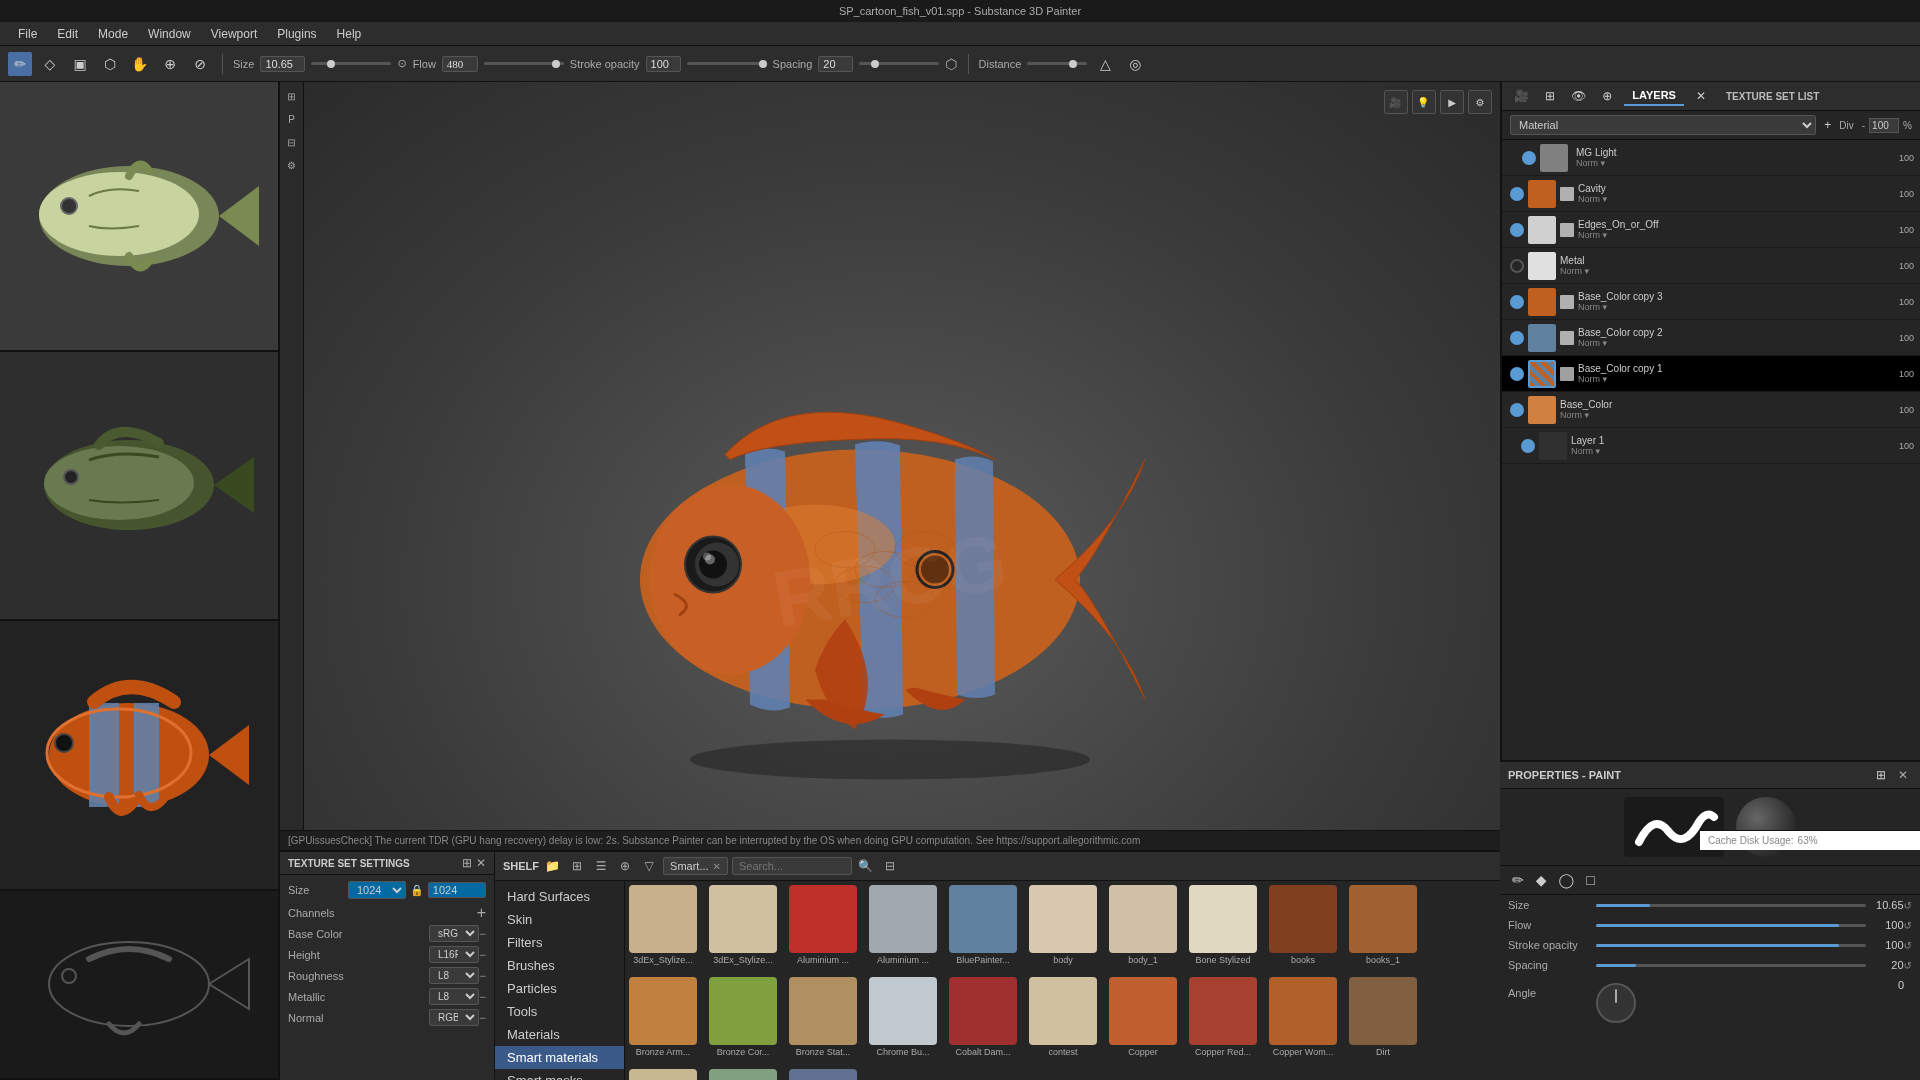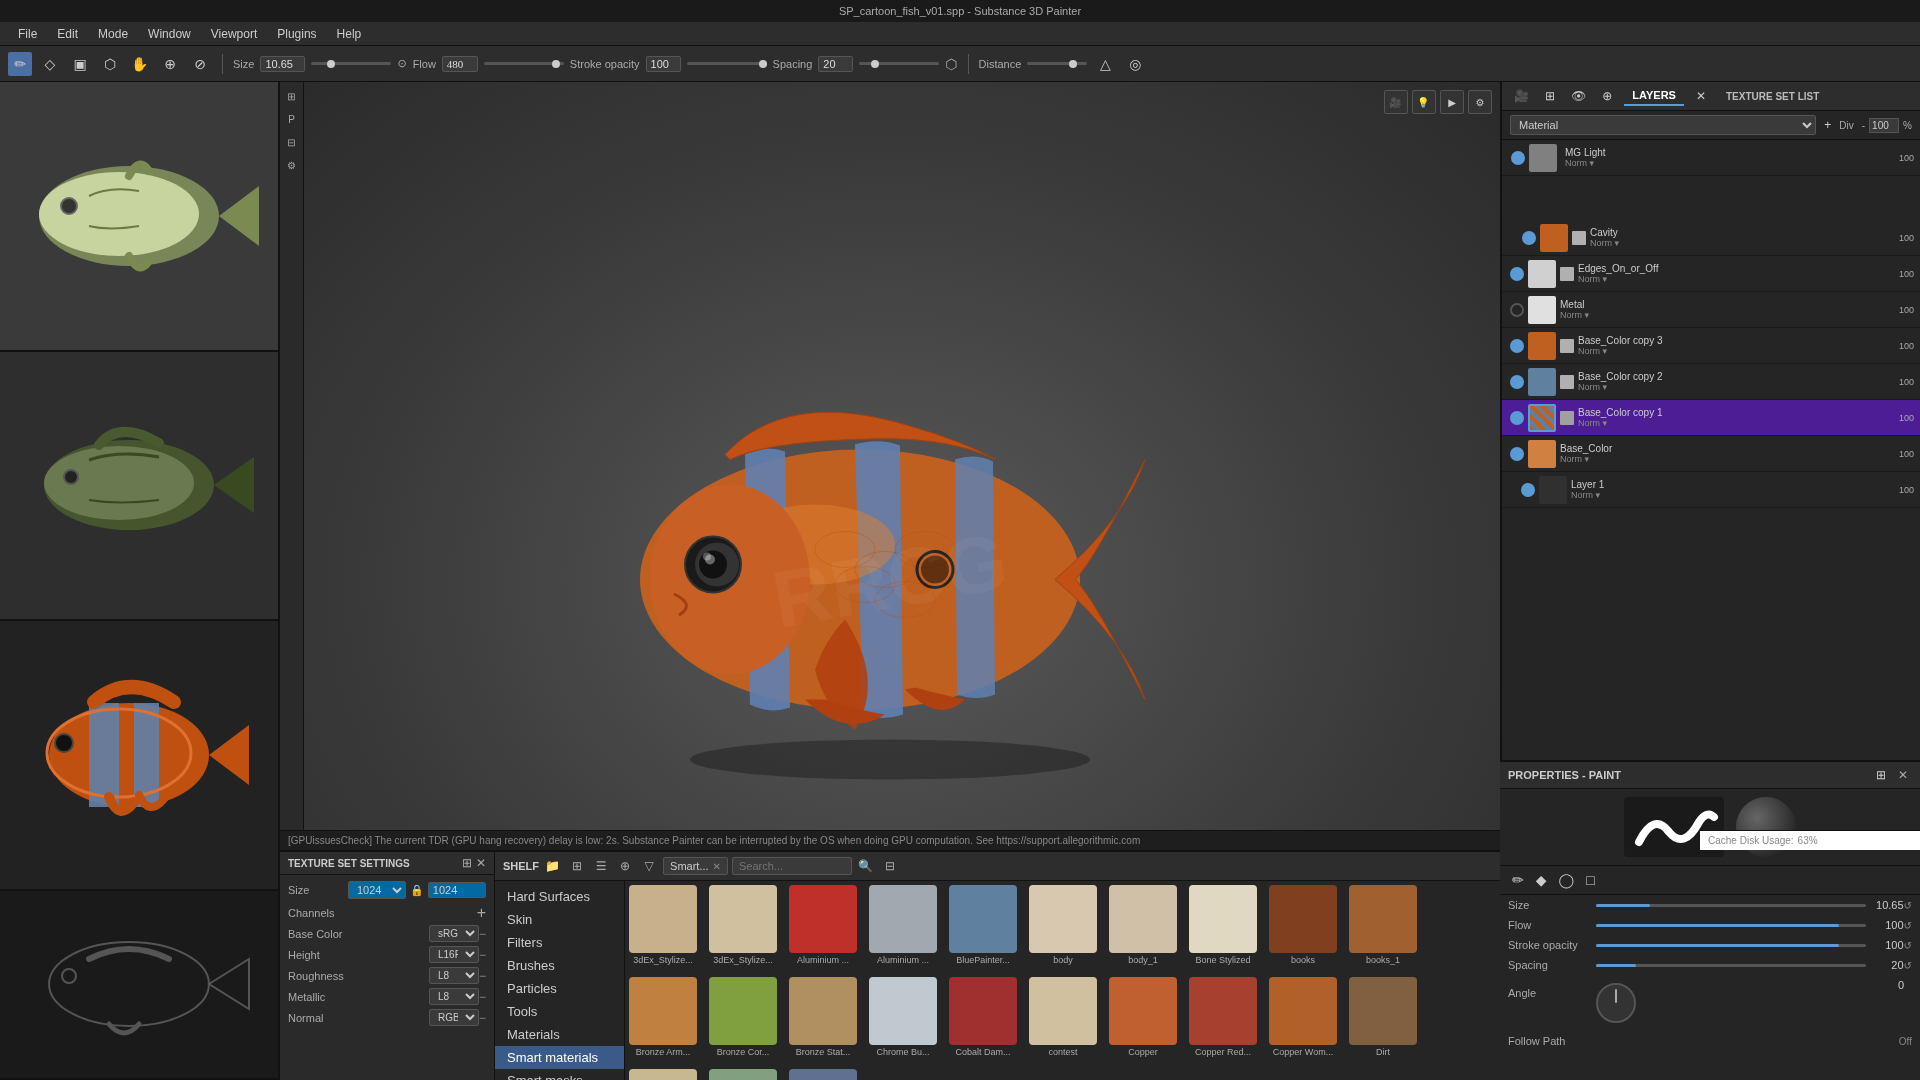--- a/index.html
+++ b/index.html
@@ -376,31 +376,31 @@
 
         <button class="layer-ctrl-btn" style="margin-left:auto;">+</button>
         <span style="color:#aaa;font-size:10px;">Div</span>
         <span style="color:#aaa;font-size:10px;margin-left:4px;">-</span>
         <input type="text" value="100" style="width: 30px; background: rgb(58, 58, 58); border: 1px solid rgb(85, 85, 85); color: rgb(204, 204, 204); font-size: 10px; padding: 1px 2px;">
         <span style="color:#aaa;font-size:10px;">%</span>
       </div>
 
       <div class="layer-list" style="flex:1;overflow-y:auto;">
 
-        <div class="layer-item" style="padding-left:9px;">
+        <div class="layer-item" style="padding-left:20px;">
           <div class="layer-visibility on"></div>
           <div class="layer-thumb lt-gray" style="background:#808080;"></div>
           <div style="flex:1;padding-left:4px;">
             <div class="layer-name">MG Light</div>
             <div class="norm-label">Norm ▾</div>
           </div>
           <span class="layer-opacity">100</span>
         </div>
 
-        <div class="layer-item" style="padding-left:20px;margin-top:44px;">
+        <div class="layer-item" style="padding-left:8px;">
           <div class="layer-visibility on"></div>
           <div class="layer-thumb" style="background:#c06020;width:28px;height:28px;border-radius:2px;margin-right:4px;flex-shrink:0;"></div>
           <div class="layer-thumb" style="background:#b0b0b0;width:14px;height:14px;border-radius:1px;margin-right:4px;flex-shrink:0;"></div>
           <div style="flex:1;">
             <div class="layer-name">Cavity</div>
             <div class="norm-label">Norm ▾</div>
           </div>
           <span class="layer-opacity">100</span>
         </div>
 
@@ -440,21 +440,21 @@
           <div class="layer-visibility on"></div>
           <div class="layer-thumb" style="background:#6080a0;width:28px;height:28px;border-radius:2px;margin-right:4px;flex-shrink:0;"></div>
           <div class="layer-thumb" style="background:#b0b0b0;width:14px;height:14px;border-radius:1px;margin-right:4px;flex-shrink:0;"></div>
           <div style="flex:1;">
             <div class="layer-name">Base_Color copy 2</div>
             <div class="norm-label">Norm ▾</div>
           </div>
           <span class="layer-opacity">100</span>
         </div>
 
-        <div class="layer-item selected" style="padding-left:8px;background:#4c1d95;">
+        <div class="layer-item selected" style="padding-left:8px;background:#000000;">
           <div class="layer-visibility on"></div>
           <div class="layer-thumb" style="background:repeating-linear-gradient(45deg,#c06020,#c06020 4px,#6080a0 4px,#6080a0 8px);width:28px;height:28px;border-radius:2px;margin-right:4px;flex-shrink:0;border:2px solid #5b9bd5;"></div>
           <div class="layer-thumb" style="background:#a0a0a0;width:14px;height:14px;border-radius:1px;margin-right:4px;flex-shrink:0;"></div>
           <div style="flex:1;">
             <div class="layer-name">Base_Color copy 1</div>
             <div class="norm-label">Norm ▾</div>
           </div>
           <span class="layer-opacity">100</span>
         </div>
 
@@ -543,24 +543,20 @@
       </div>
 
       <div class="brush-prop" style="align-items:flex-start;">
         <span class="brush-prop-label" style="margin-top:8px;">Angle</span>
         <div class="angle-dial">
           <div class="angle-dial-needle"></div>
         </div>
         <span class="angle-val">0</span>
       </div>
 
-      <div class="follow-path-row">
-        <span class="follow-path-label">Follow Path</span>
-        <span class="follow-path-val">Off</span>
-      </div>
 
     </div>
 
   </div>
 </div>
 
 <div class="status-bar" style="position:fixed;bottom:230px;left:280px;right:420px;">
   <span style="overflow:hidden;text-overflow:ellipsis;white-space:nowrap;">[GPUissuesCheck] The current TDR (GPU hang recovery) delay is low: 2s. Substance Painter can be interrupted by the OS when doing GPU computation. See https://support.allegorithmic.com</span>
 </div>
 

